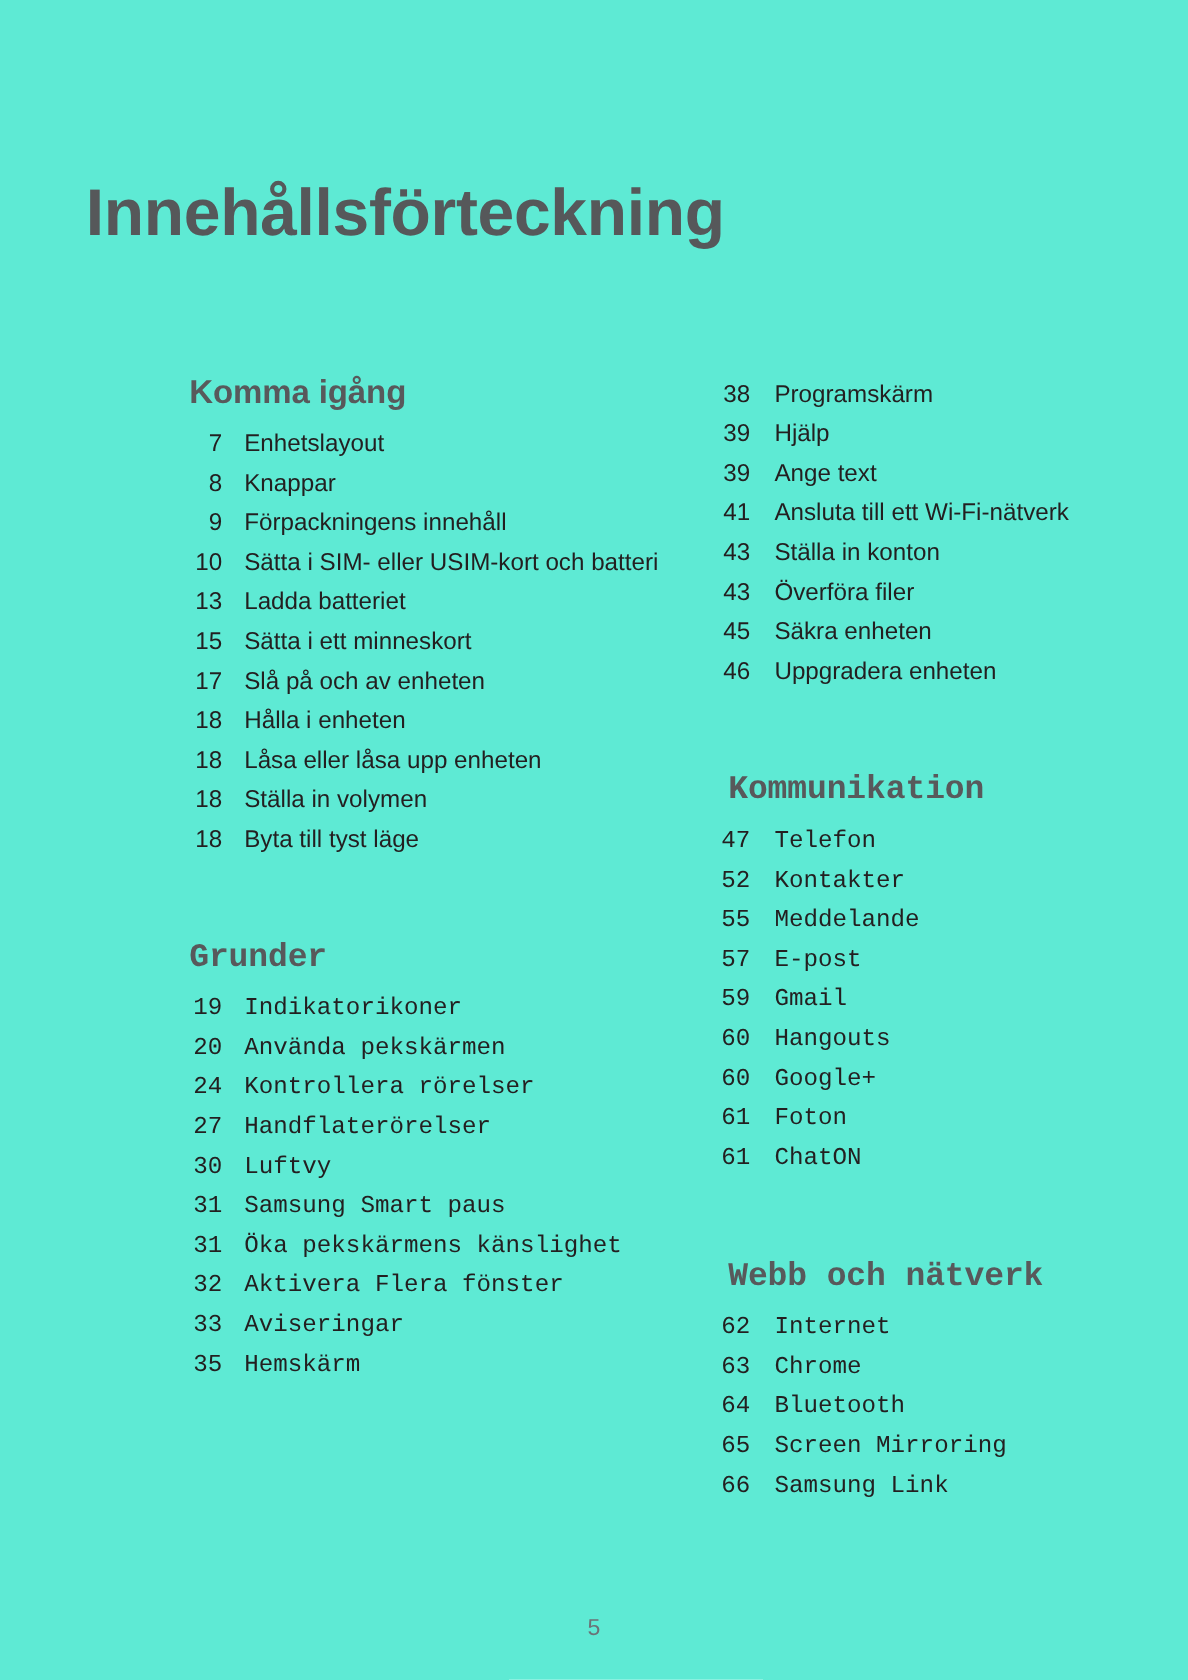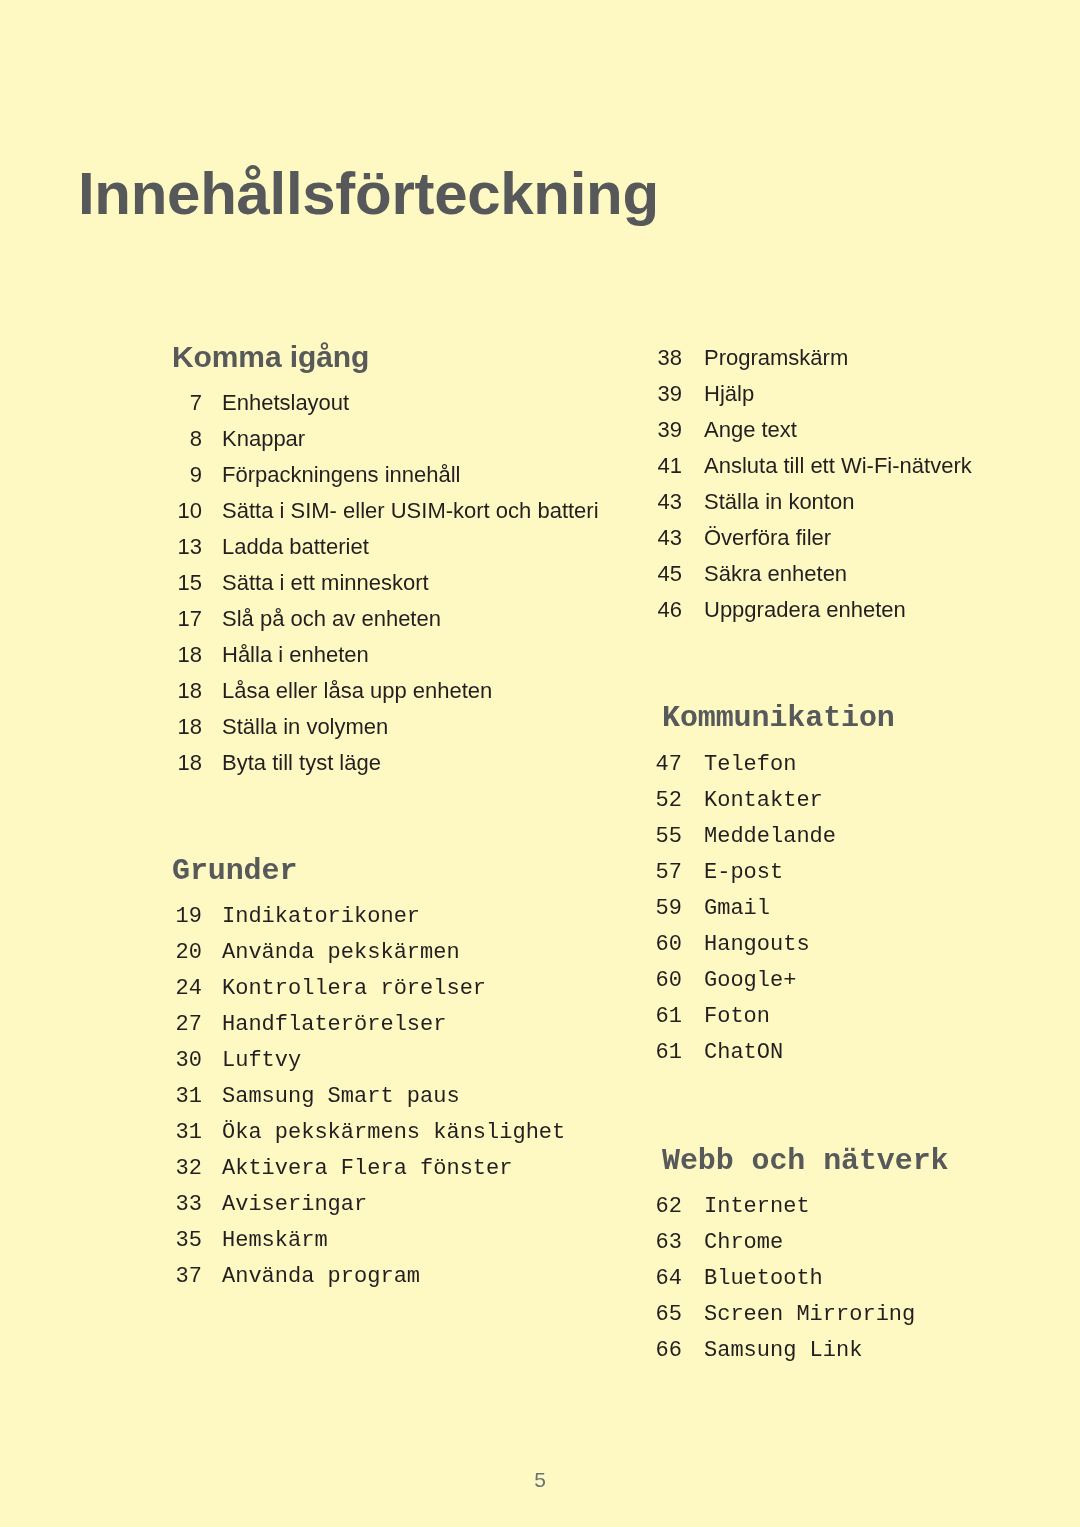--- a/index.html
+++ b/index.html
@@ -13,21 +13,21 @@
     height: 1527px;
     position: relative;
     font-family: "Liberation Sans", "DejaVu Sans", sans-serif;
     -webkit-font-smoothing: antialiased;
     overflow: hidden;
   }
 
   .page {
     position: absolute;
     inset: 0;
-    background: #fef9c3;
+    background: #5eead4;
   }
 
   
   .page-title {
     position: absolute;
     left: 78px;
     top: 122px;
     font-size: 60px;
     font-weight: bold;
     color: #56585a;
@@ -216,24 +216,20 @@
               <span class="toc-label">Aktivera Flera fönster</span>
             </li>
             <li class="toc-entry">
               <span class="toc-page">33</span>
               <span class="toc-label">Aviseringar</span>
             </li>
             <li class="toc-entry">
               <span class="toc-page">35</span>
               <span class="toc-label">Hemskärm</span>
             </li>
-            <li class="toc-entry">
-              <span class="toc-page">37</span>
-              <span class="toc-label">Använda program</span>
-            </li>
           </ul>
         </div>
       </div>
 
     <div class="col col-right">
         <div class="section">
           <ul class="toc-list">
             <li class="toc-entry">
               <span class="toc-page">38</span>
               <span class="toc-label">Programskärm</span>

